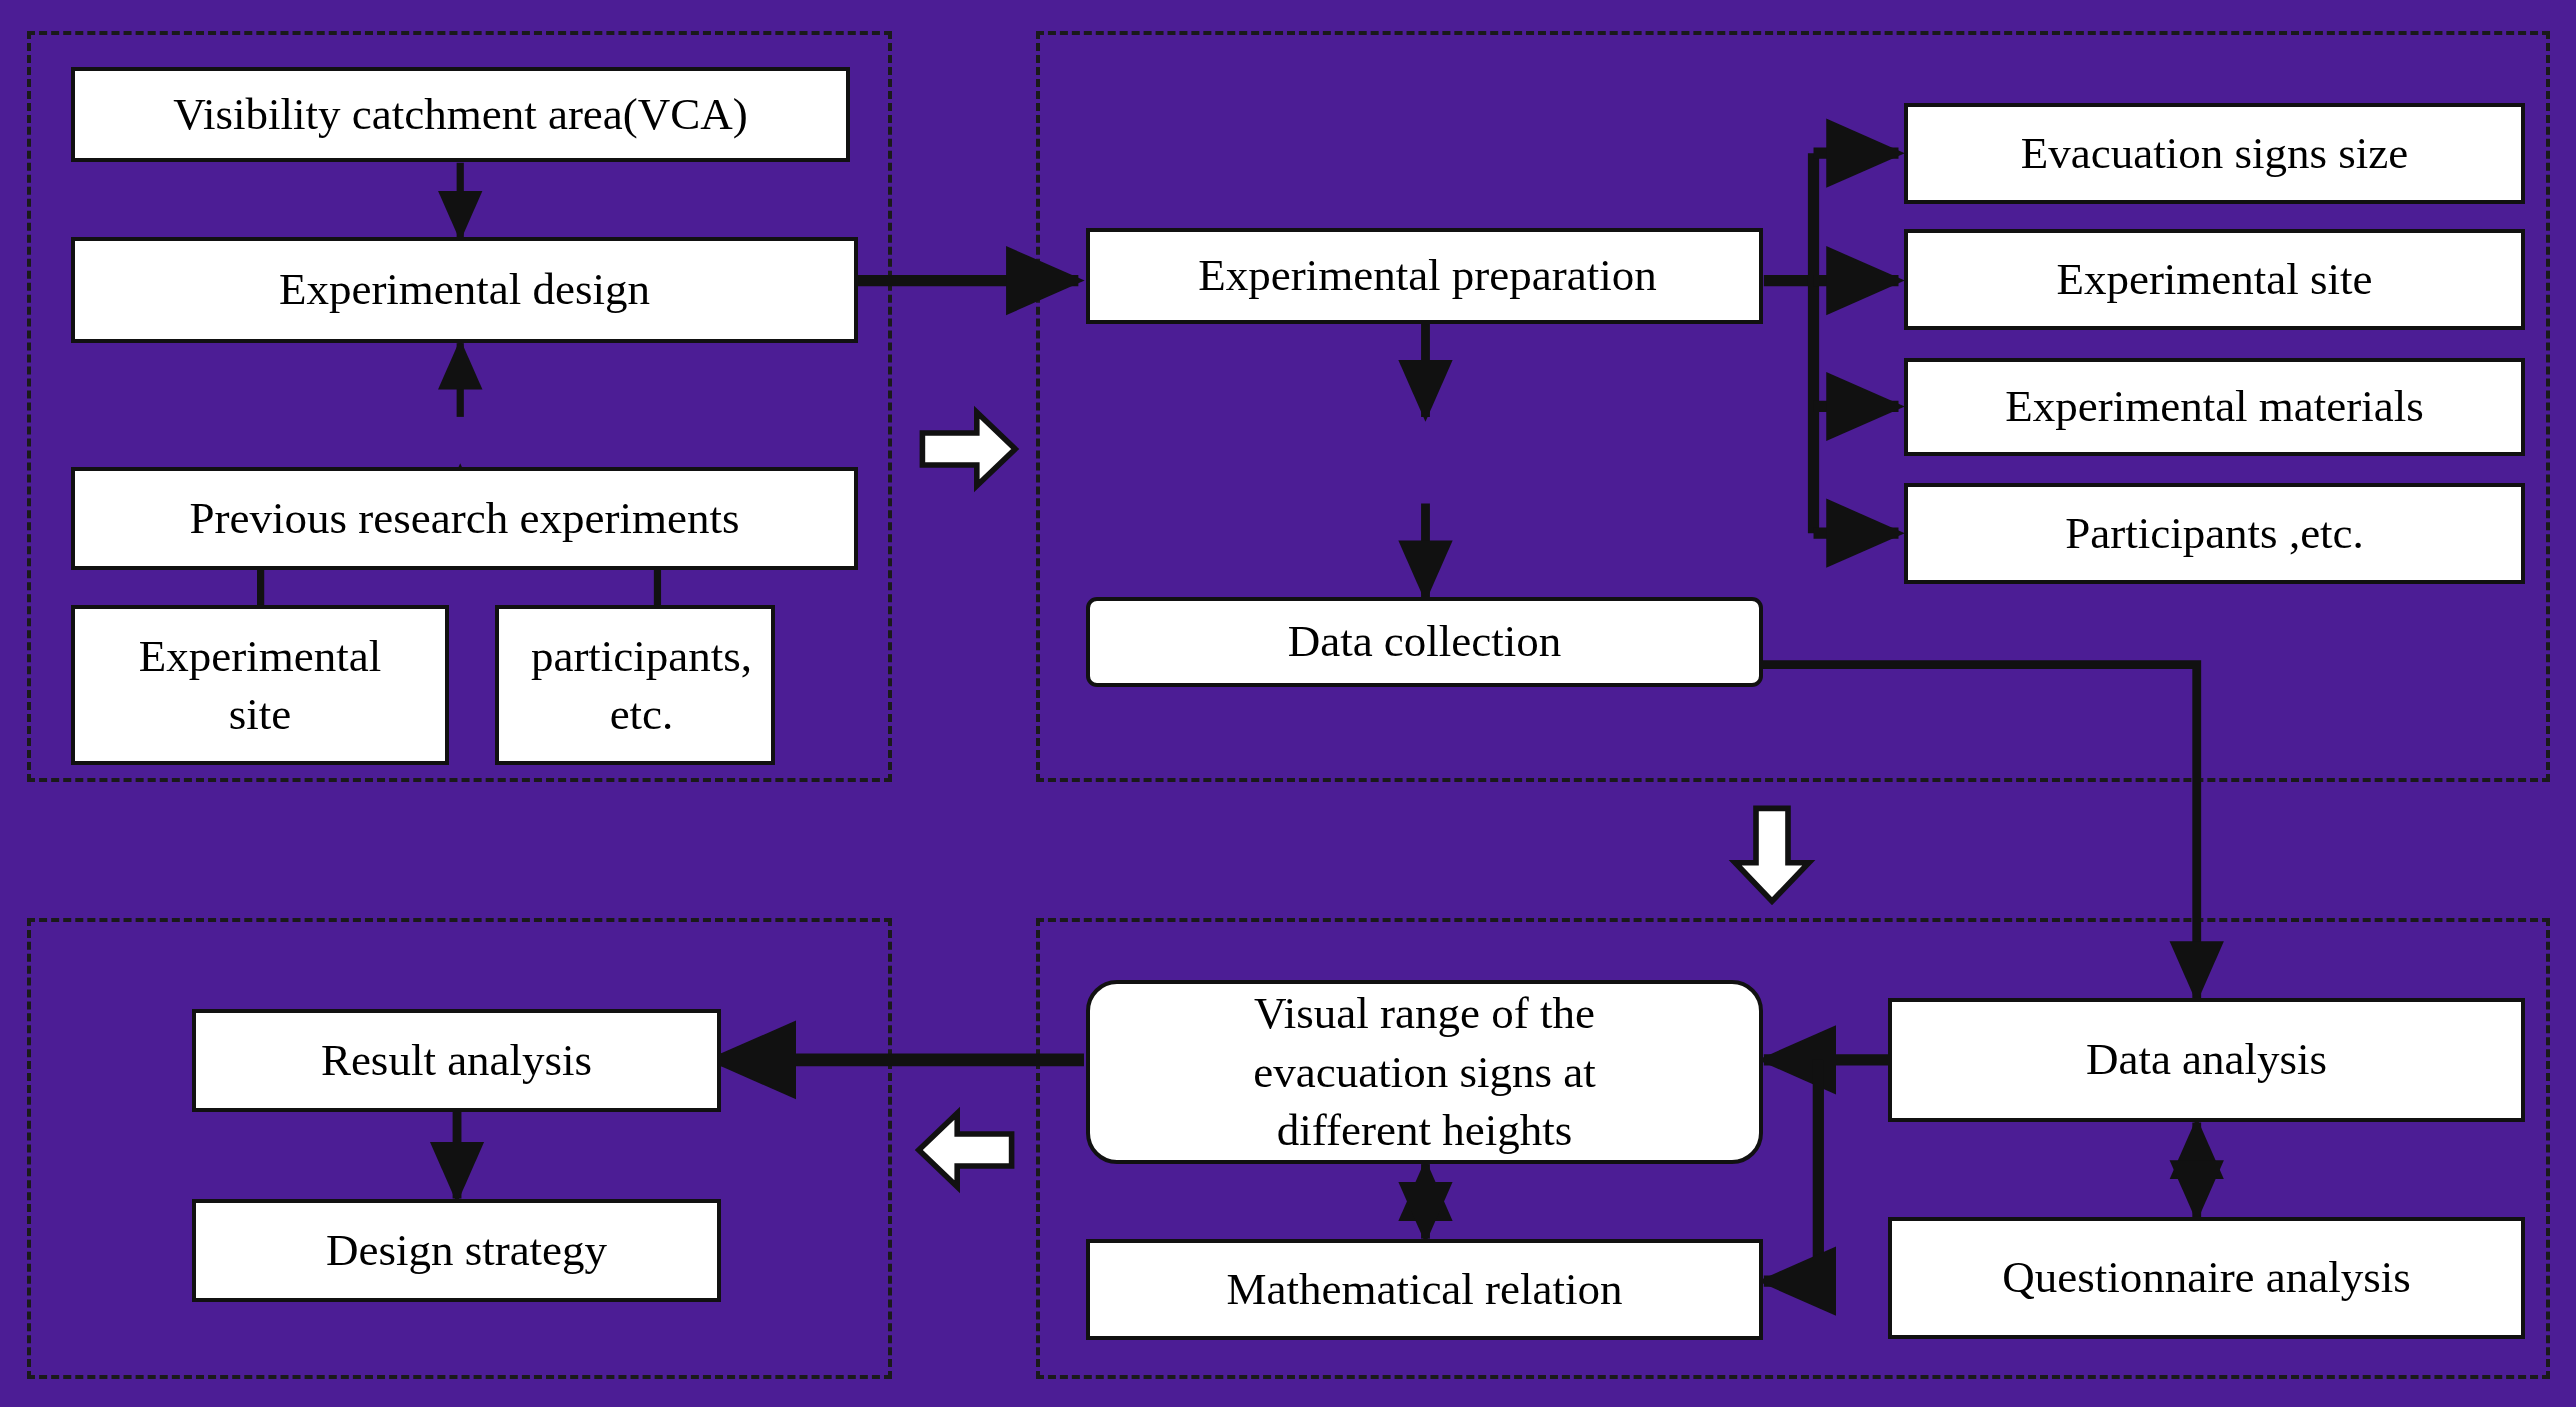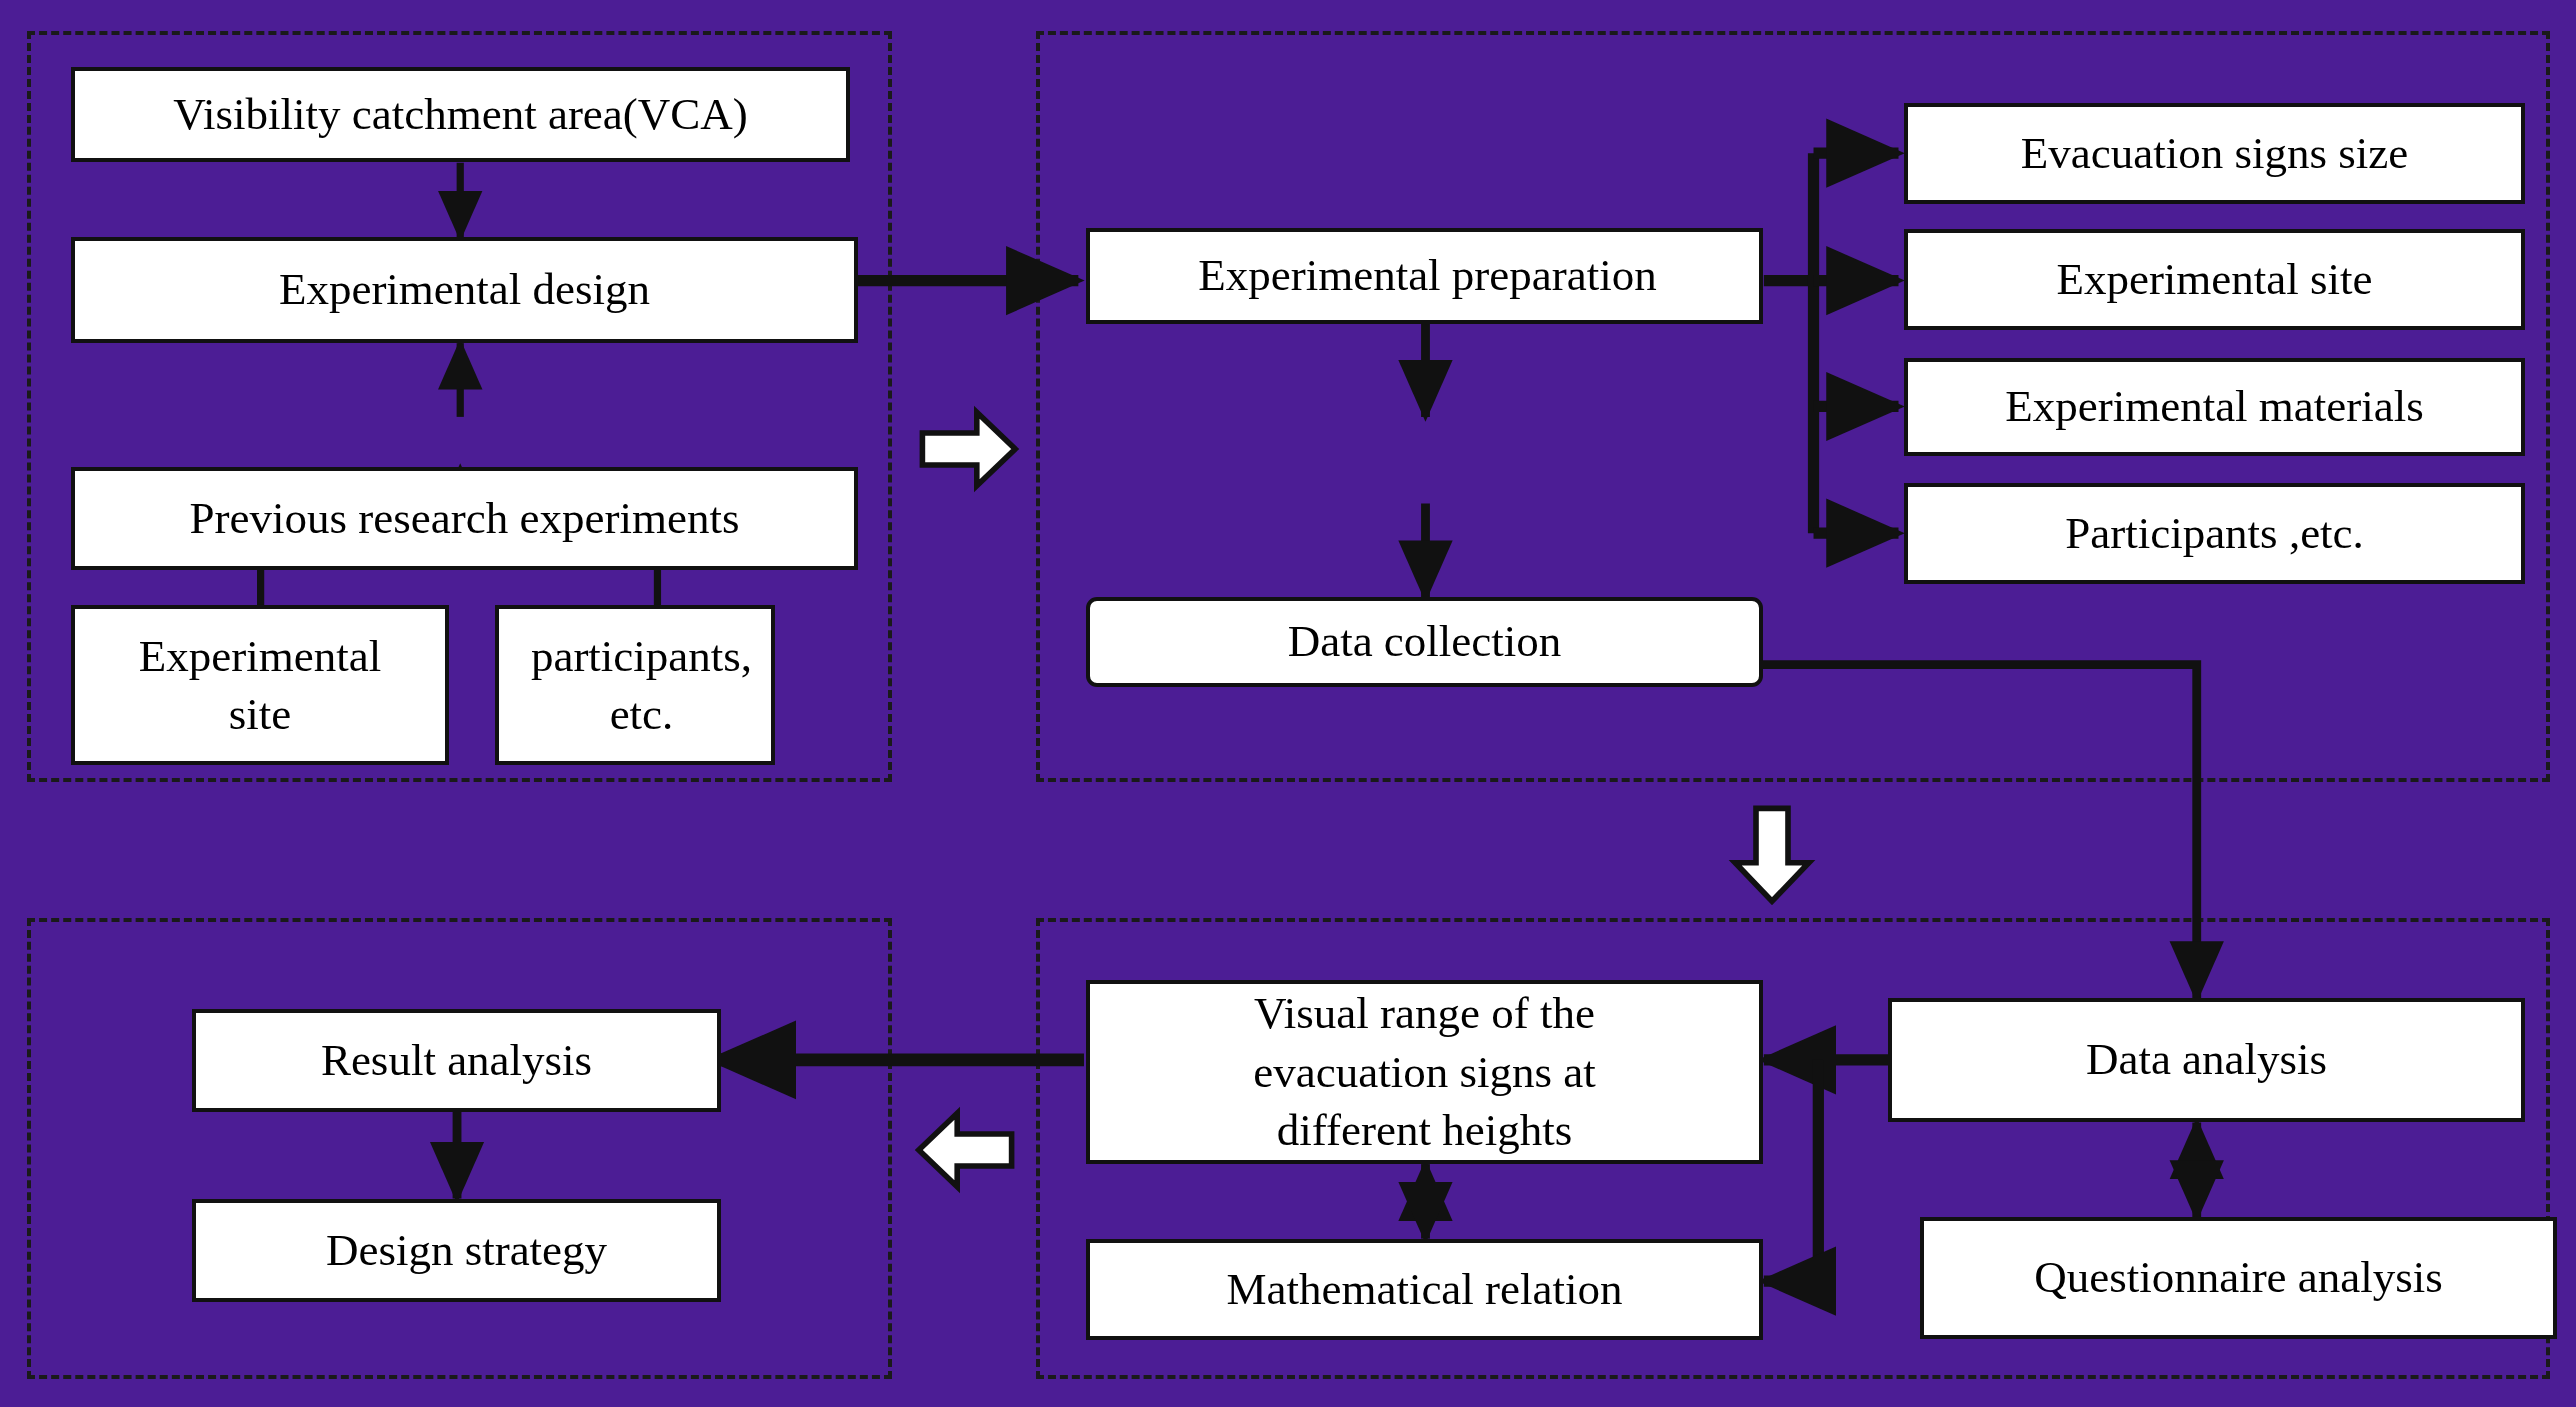--- a/index.html
+++ b/index.html
@@ -135,28 +135,28 @@
   <div class="node" style="left:1086px; top:597px; width:677px; height:90px;border-radius:11px;">Data collection</div>
 
   <div class="node" style="left:1904px; top:103px; width:621px; height:101px;">Evacuation signs size</div>
 
   <div class="node" style="left:1904px; top:229px; width:621px; height:101px;">Experimental site</div>
 
   <div class="node" style="left:1904px; top:358px; width:621px; height:98px;">Experimental materials</div>
 
   <div class="node" style="left:1904px; top:483px; width:621px; height:101px;">Participants ,etc.</div>
 
-  <div class="node multiline" style="left:1086px; top:980px; width:677px; height:184px;">Visual range of the
+  <div class="node multiline" style="left:1086px; top:980px; width:677px; height:184px;border-radius:31px;">Visual range of the
 evacuation signs at
 different heights</div>
 
   <div class="node" style="left:1086px; top:1239px; width:677px; height:101px;">Mathematical relation</div>
 
   <div class="node" style="left:1888px; top:998px; width:637px; height:124px;">Data analysis</div>
 
-  <div class="node" style="left:1888px; top:1217px; width:637px; height:122px;margin-left:32px;">Questionnaire analysis</div>
+  <div class="node" style="left:1888px; top:1217px; width:637px; height:122px;">Questionnaire analysis</div>
 
   <div class="node" style="left:192px; top:1009px; width:529px; height:103px;">Result analysis</div>
 
   <div class="node" style="left:192px; top:1199px; width:529px; height:103px;padding-left:28px;">Design strategy</div>
 
 </div>
 
 
 </body></html>

